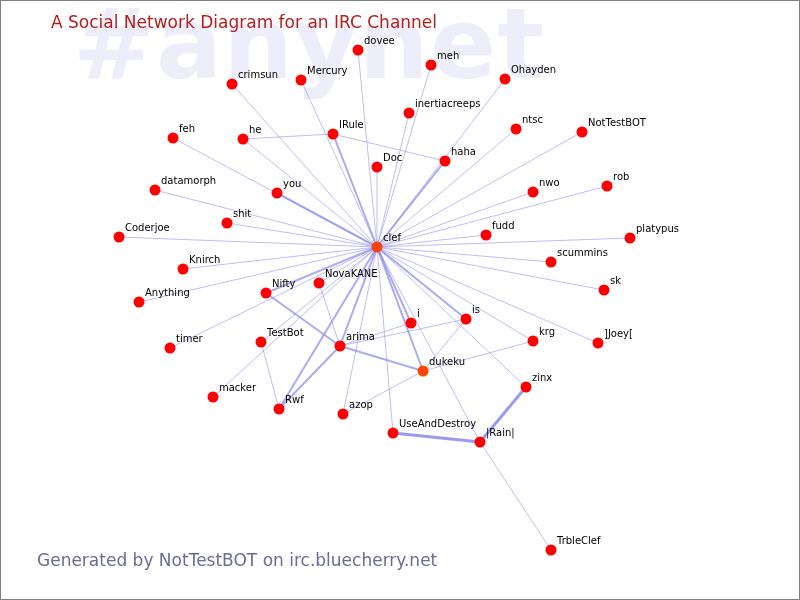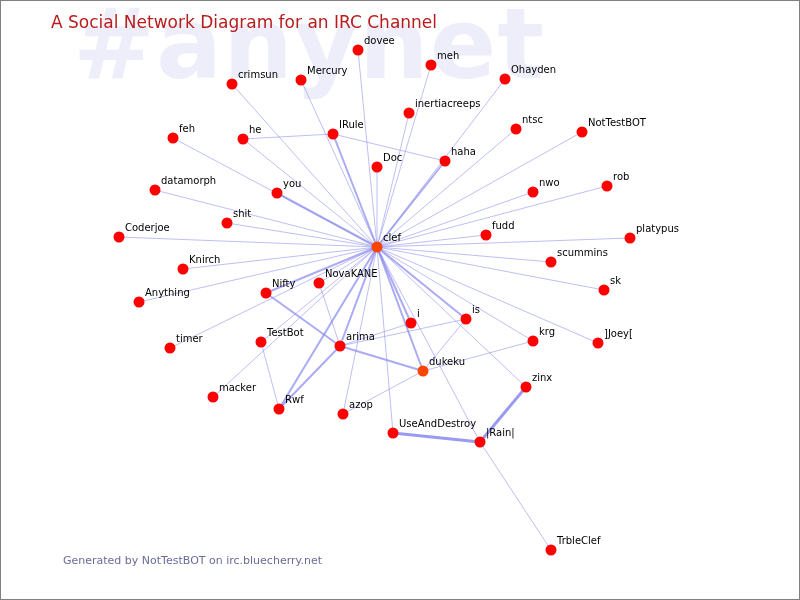--- a/index.html
+++ b/index.html
@@ -13,22 +13,22 @@
     font-family: "DejaVu Sans", sans-serif; font-weight: bold;
     font-size: 98px; color: #eeeefb; letter-spacing: 1px; white-space: nowrap;
   }
   #title {
     position: absolute; left: 50px; top: 11px;
     font-size: 17px; font-weight: normal; color: #b91c1c; white-space: nowrap;
   }
   #graph { position: absolute; left: 0; top: 0; }
   .node-label { font-family: "DejaVu Sans", sans-serif; font-size: 10px; fill: #000000; }
   #footer {
-    position: absolute; left: 62px; top: 552px;
-    font-size: 11px; color: #6b6b9a; line-height: 15px; white-space: nowrap;
+    position: absolute; left: 36px; top: 552px;
+    font-size: 17px; color: #6b6b9a; line-height: 15px; white-space: nowrap;
   }
 </style>
 </head>
 <body>
 
 <div id="frame">
   <div id="watermark">#anynet</div>
   <div id="title">A Social Network Diagram for an IRC Channel</div>
   <svg id="graph" width="798" height="598" viewBox="0 0 798 598">
     <g id="edges">

